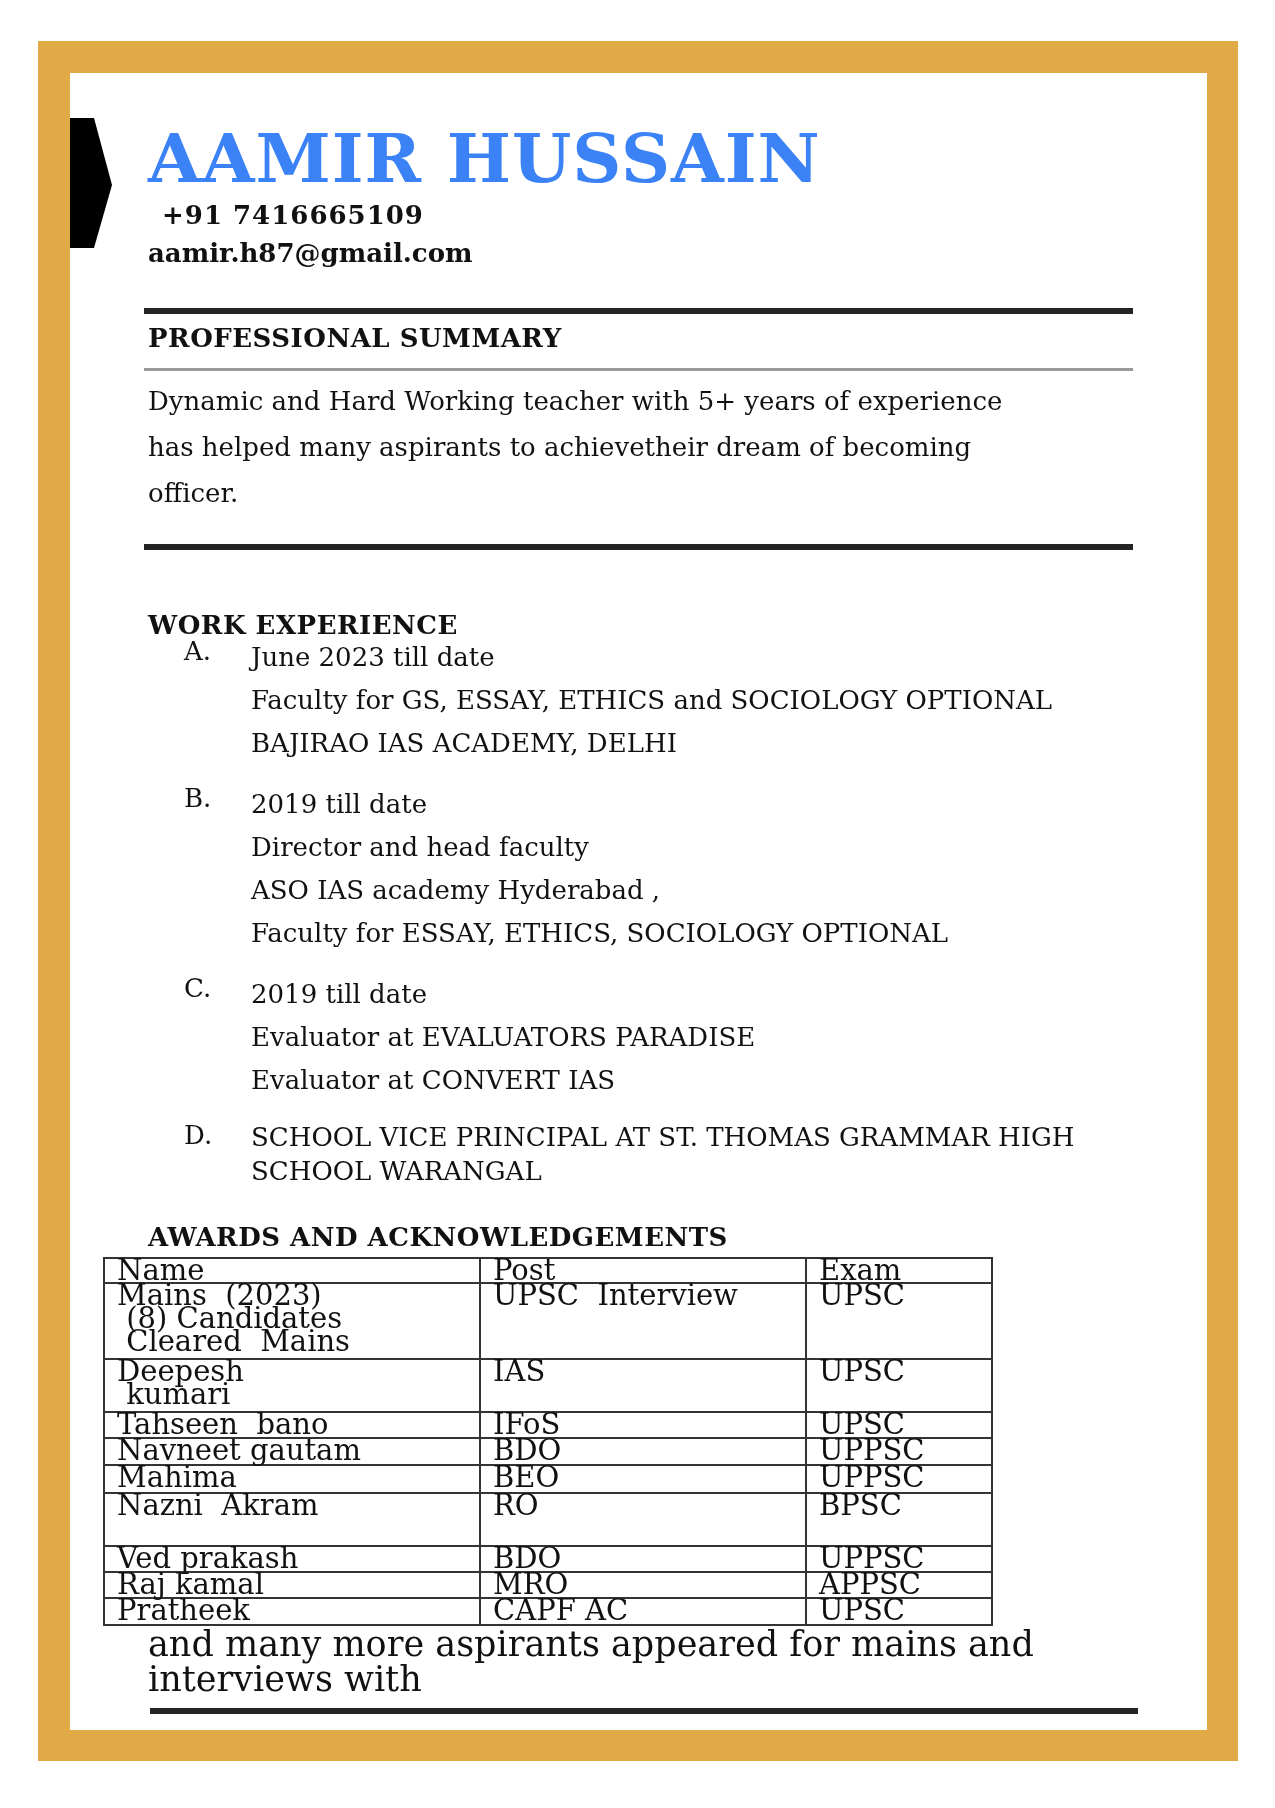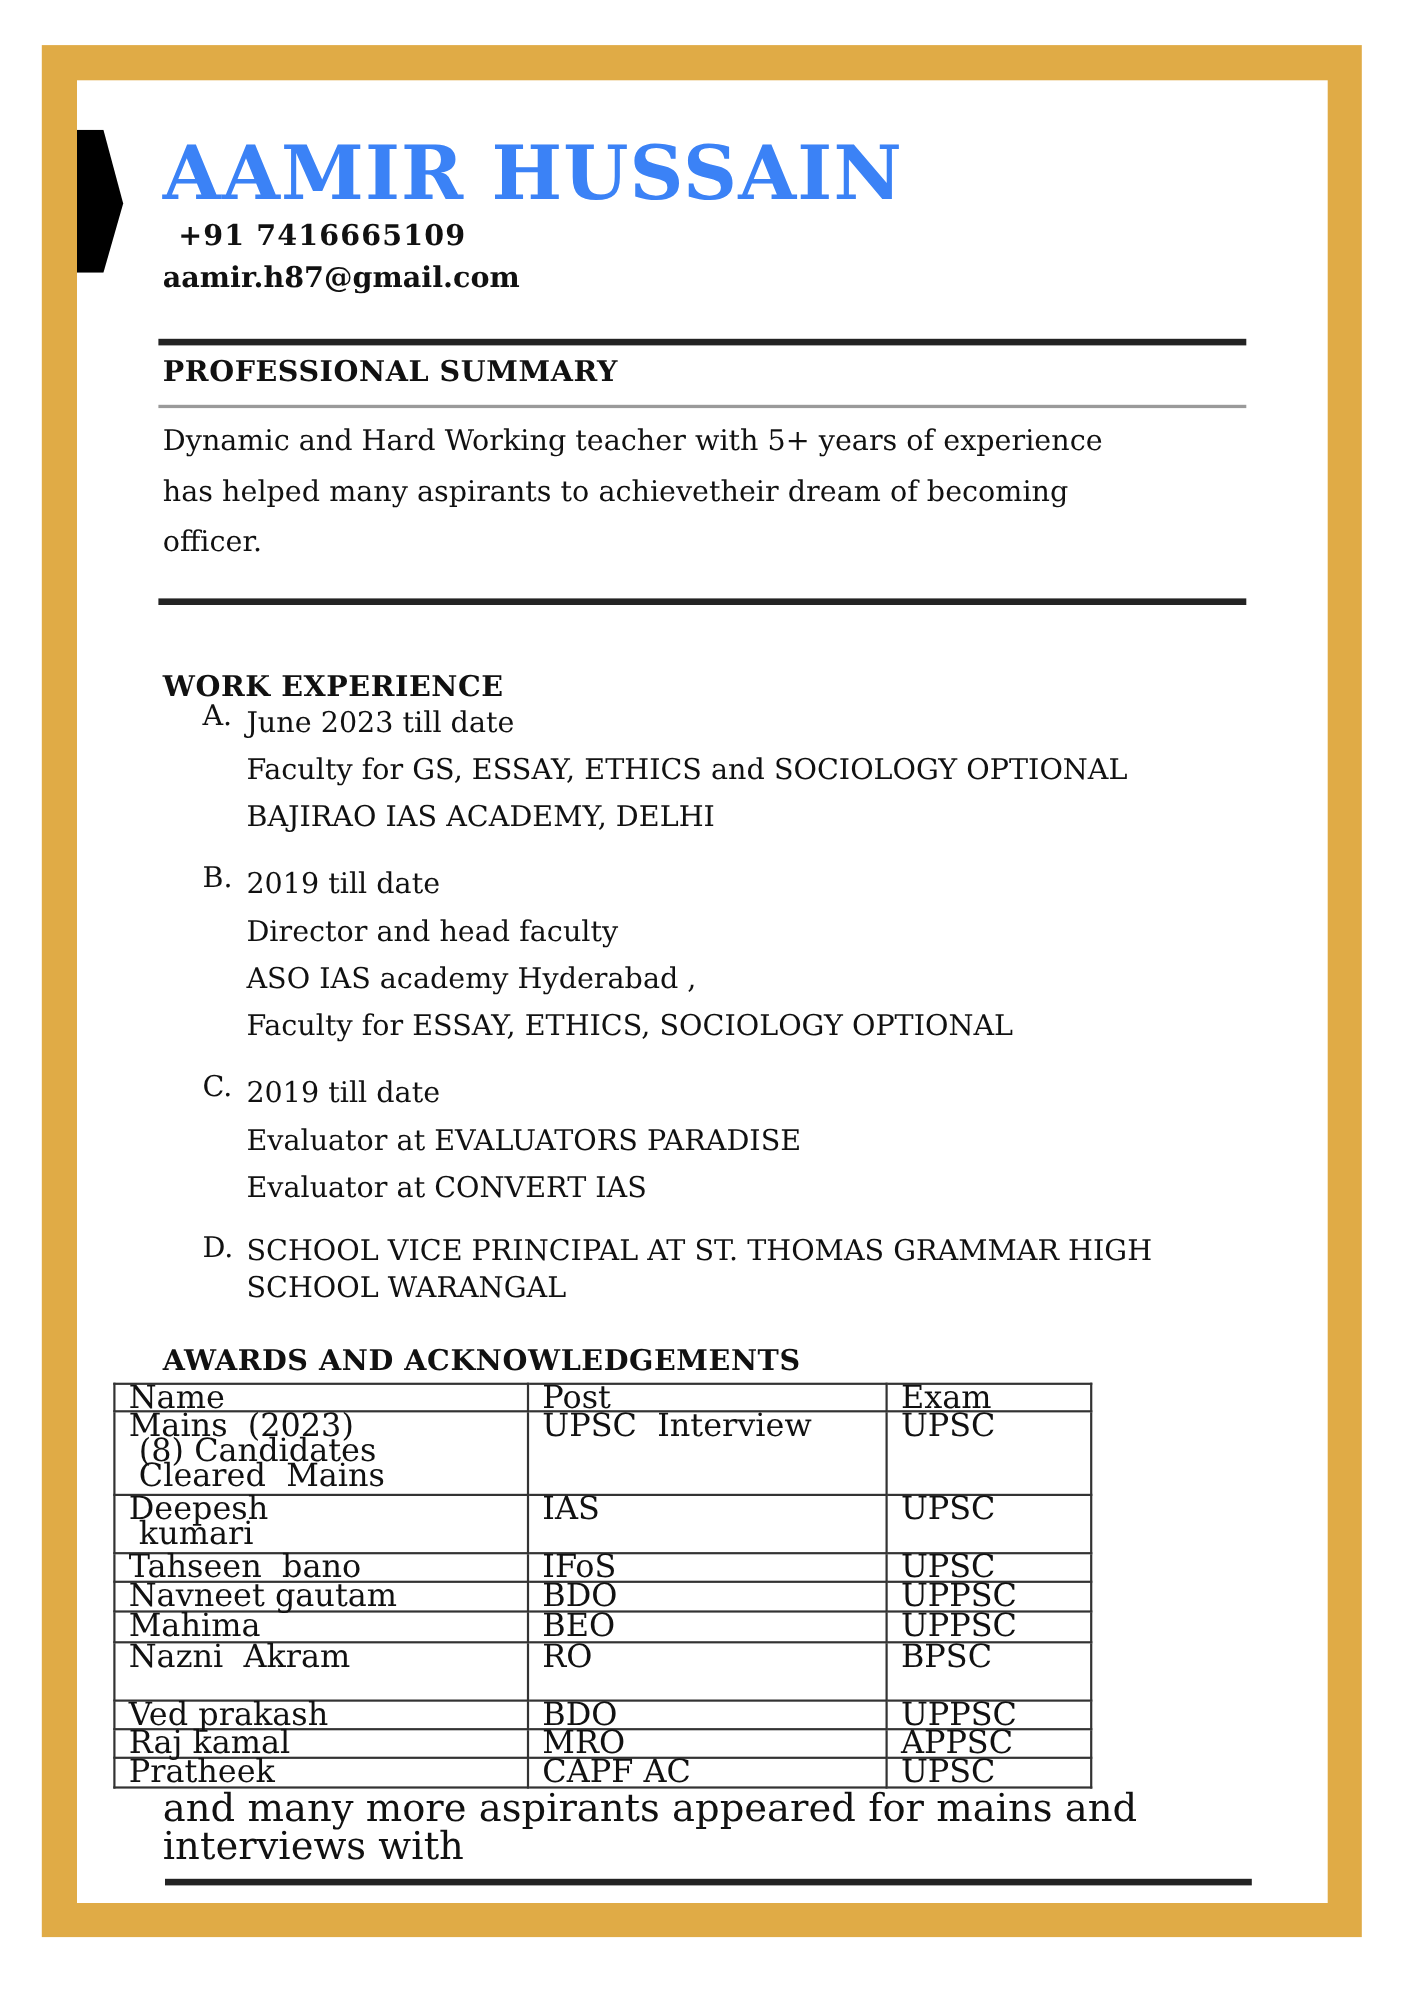--- a/index.html
+++ b/index.html
@@ -27,21 +27,21 @@
     .email { left: 148px; top: 238px; font-size: 26px; font-weight: bold; }
     .rule-thick { left: 144px; width: 989px; height: 6px; background: #232323; }
     .rule-thin { left: 144px; width: 989px; height: 3px; background: #9a9a9a; }
     .h2 { font-size: 26px; font-weight: bold; letter-spacing: 0.5px; }
     .summary {
       left: 148px; top: 378px; width: 940px; font-size: 26px; line-height: 46px;
     }
     .work-list { left: 148px; top: 636px; width: 990px; font-size: 26px; }
     .job { position: relative; padding-left: 76px; margin-bottom: 18px; }
     .job .letter { position: absolute; left: 36px; top: 0; }
-    .job .line { line-height: 43px; }
+    .job .line { line-height: 43px; margin-left: 27px; }
     .job.tight .line { line-height: 34px; }
     table.awards {
       position: absolute; left: 103px; top: 1257px; width: 890px;
       border-collapse: collapse; font-size: 29px;
     }
     table.awards td, table.awards th {
       border: 2px solid #333; padding: 0 12px; text-align: left; font-weight: normal;
       vertical-align: top; line-height: 23px;
     }
     .col1 { width: 350px; }

